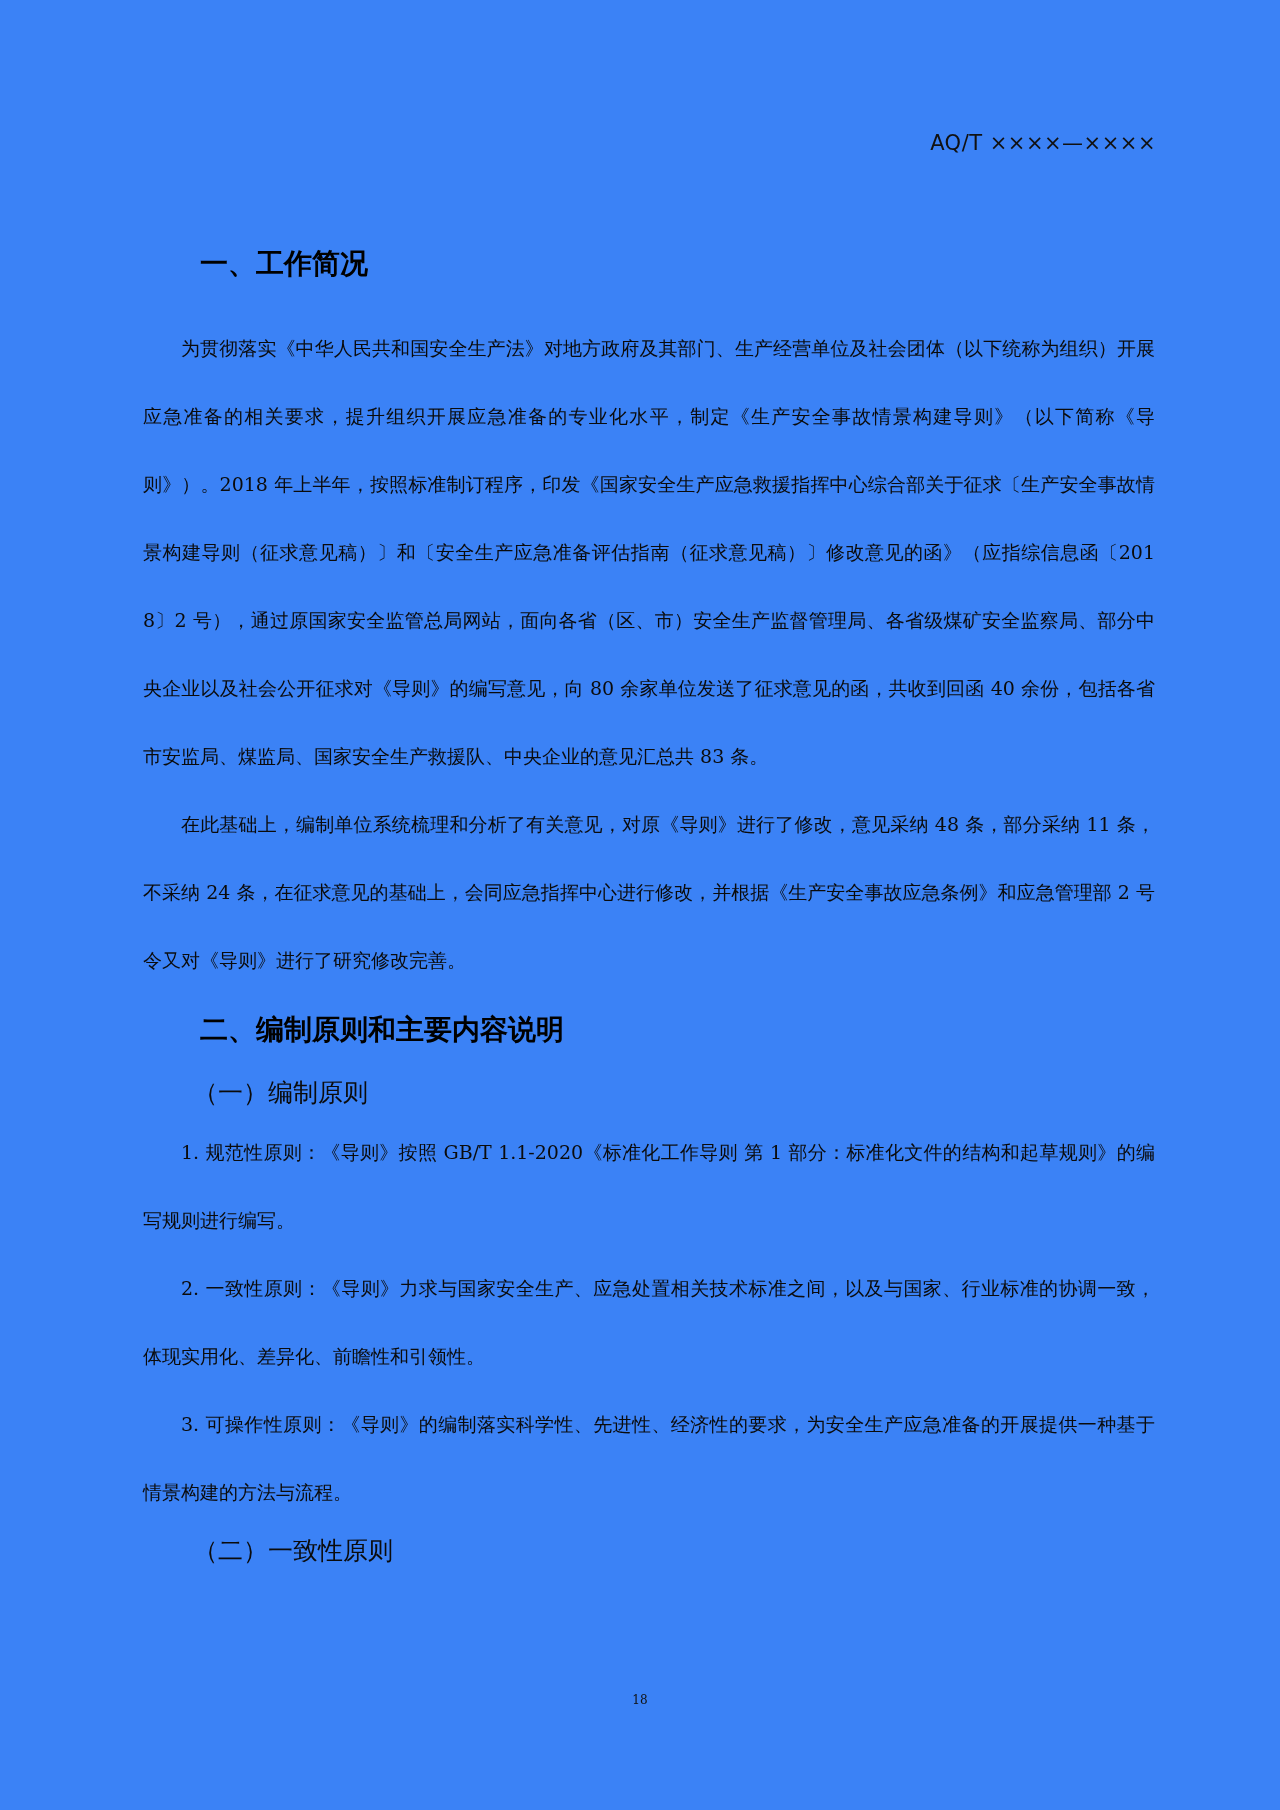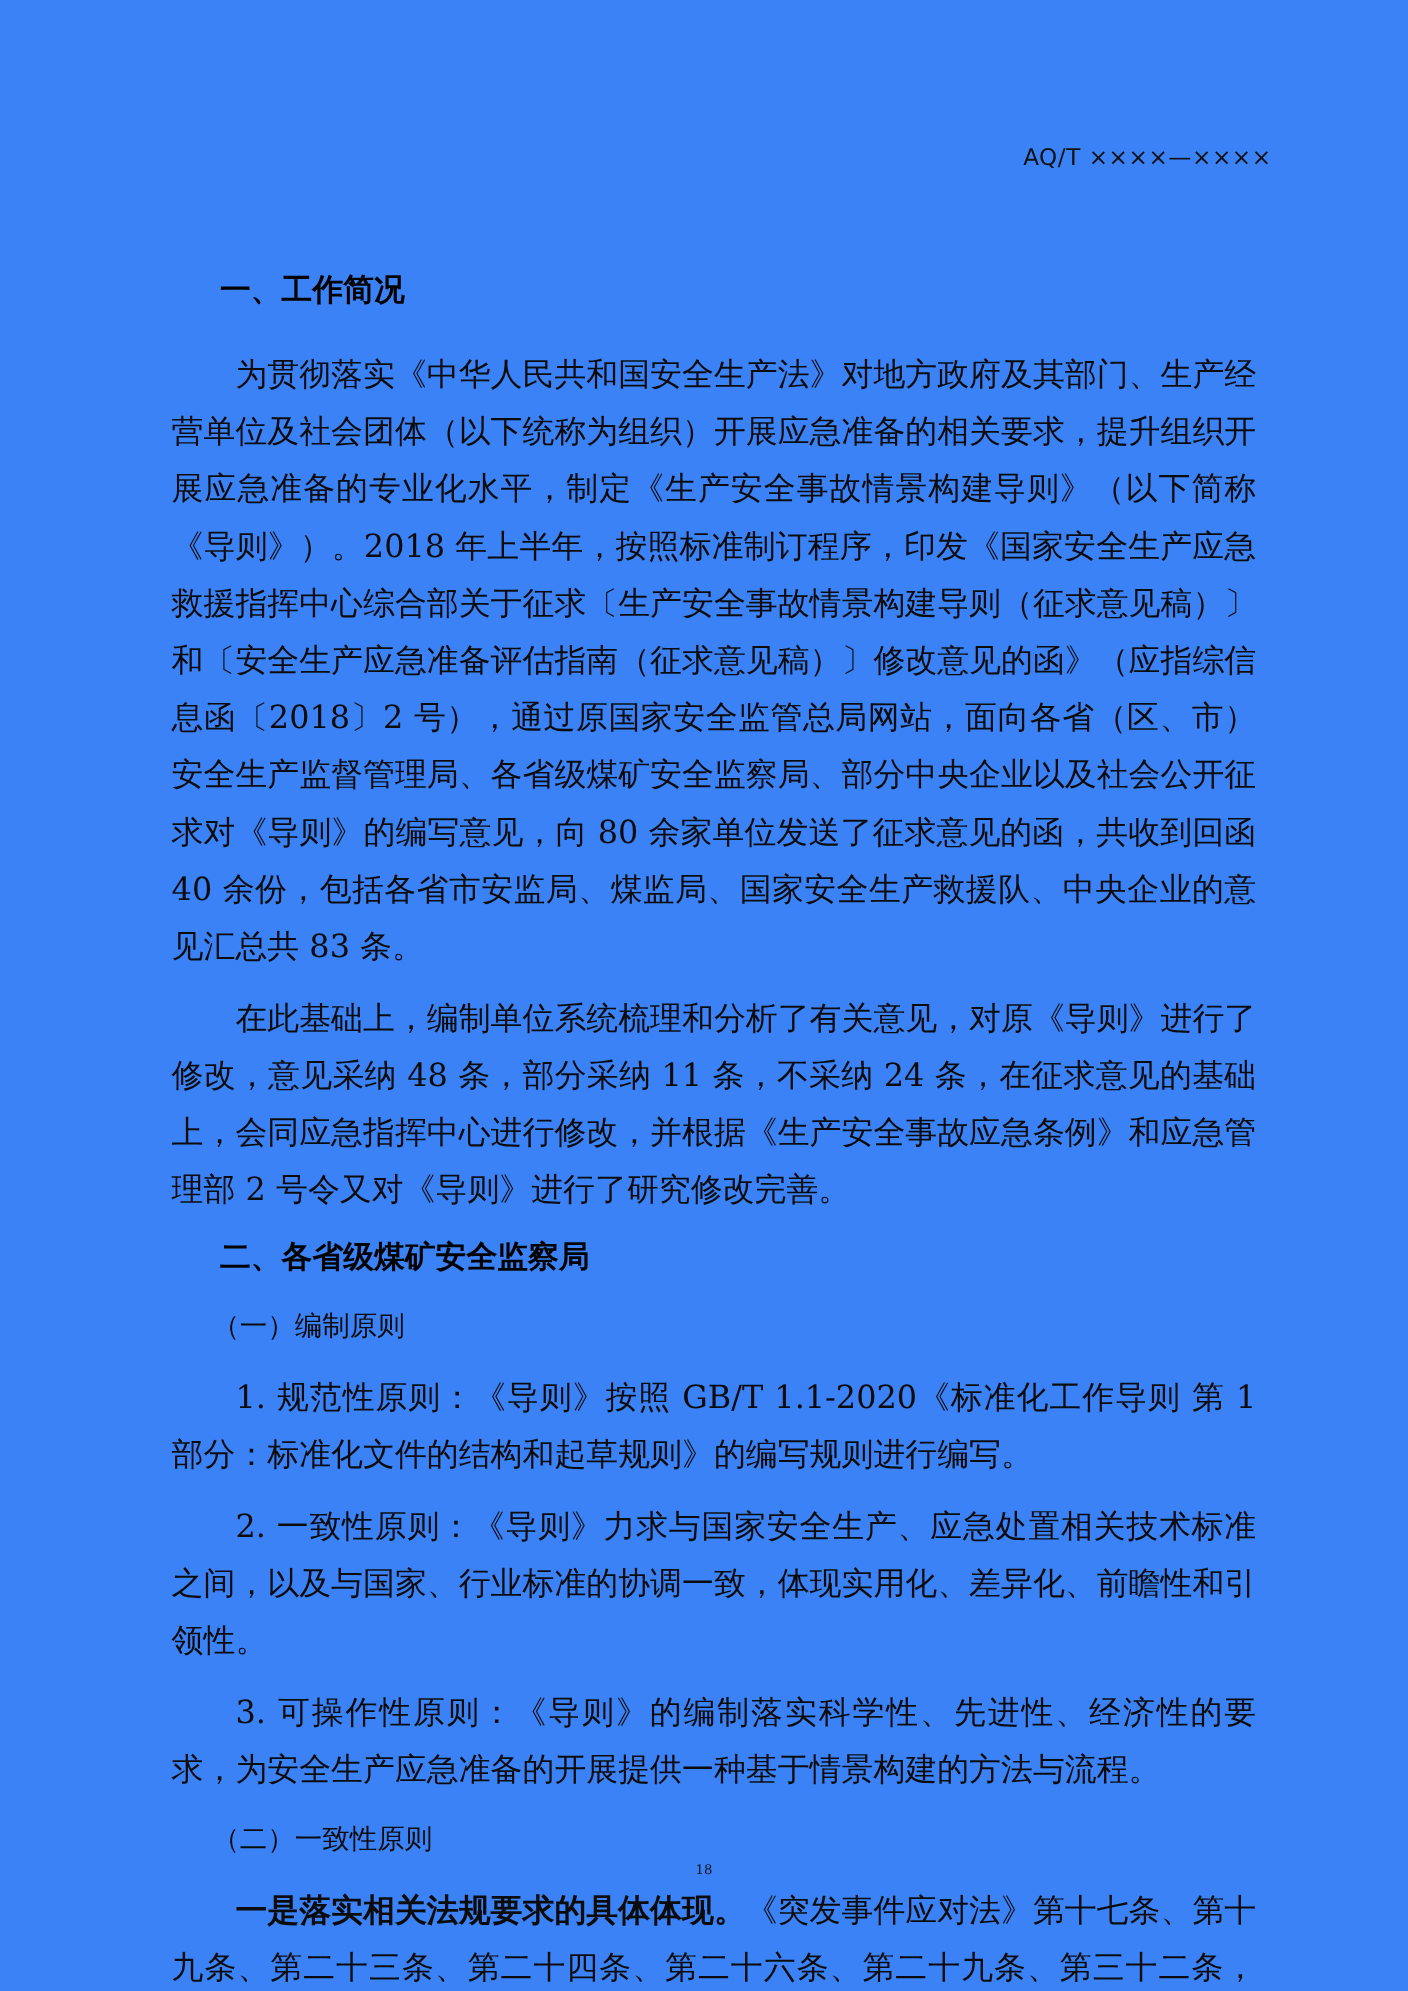--- a/index.html
+++ b/index.html
@@ -45,23 +45,23 @@
   .h2 {
     font-family: "DejaVu Sans", "Liberation Sans", sans-serif;
     font-weight: bold;
     font-size: 28px;
     line-height: 44px;
     color: #000000;
     margin: 14px 0 0 0;
     padding-left: 57px;
   }
   .body-p {
-    font-size: 29px;
-    line-height: 52px;
-    margin: 13px;
+    font-size: 19px;
+    line-height: 68px;
+    margin: 0;
     text-align: justify;
     text-justify: inter-ideograph;
     word-break: break-all;
     text-indent: 2em;
     color: #0b0b0b;
   }
   .sub-p {
     font-size: 25px;
     line-height: 50px;
     margin: 16px 0 0 0;
@@ -89,31 +89,30 @@
   <div class="doc-header">AQ/T ××××—××××</div>
 
   <div class="content">
 
     <div class="h1">一、工作简况</div>
 
     <p class="body-p">为贯彻落实《中华人民共和国安全生产法》对地方政府及其部门、生产经营单位及社会团体（以下统称为组织）开展应急准备的相关要求，提升组织开展应急准备的专业化水平，制定《生产安全事故情景构建导则》（以下简称《导则》）。2018 年上半年，按照标准制订程序，印发《国家安全生产应急救援指挥中心综合部关于征求〔生产安全事故情景构建导则（征求意见稿）〕和〔安全生产应急准备评估指南（征求意见稿）〕修改意见的函》（应指综信息函〔2018〕2 号），通过原国家安全监管总局网站，面向各省（区、市）安全生产监督管理局、各省级煤矿安全监察局、部分中央企业以及社会公开征求对《导则》的编写意见，向 80 余家单位发送了征求意见的函，共收到回函 40 余份，包括各省市安监局、煤监局、国家安全生产救援队、中央企业的意见汇总共 83 条。</p>
 
     <p class="body-p">在此基础上，编制单位系统梳理和分析了有关意见，对原《导则》进行了修改，意见采纳 48 条，部分采纳 11 条，不采纳 24 条，在征求意见的基础上，会同应急指挥中心进行修改，并根据《生产安全事故应急条例》和应急管理部 2 号令又对《导则》进行了研究修改完善。</p>
 
-    <div class="h2">二、各省级煤矿安全监察局</div>
+    <div class="h2">二、编制原则和主要内容说明</div>
 
     <p class="sub-p">（一）编制原则</p>
 
     <p class="body-p">1. 规范性原则：《导则》按照 GB/T 1.1-2020《标准化工作导则 第 1 部分：标准化文件的结构和起草规则》的编写规则进行编写。</p>
 
     <p class="body-p">2. 一致性原则：《导则》力求与国家安全生产、应急处置相关技术标准之间，以及与国家、行业标准的协调一致，体现实用化、差异化、前瞻性和引领性。</p>
 
     <p class="body-p">3. 可操作性原则：《导则》的编制落实科学性、先进性、经济性的要求，为安全生产应急准备的开展提供一种基于情景构建的方法与流程。</p>
 
     <p class="sub-p tight">（二）一致性原则</p>
 
-    <p class="body-p"><span class="lead-bold">一是落实相关法规要求的具体体现。</span><span>《突发事件应对法》第十七条、第十九条、第二十三条、第二十四条、第二十六条、第二十九条、第三十二条，《安全生产法》第十八条、第二十二条、第七十六条均对相关组织开展应急准备（预案体系建设、宣教培训、应急物资储备）提出明确要求，而情景构建是组织开展应急准备的重要支撑手段，有助于组织规</span></p>
 
   </div>
 
   <div class="doc-footer">18</div>
 
 </div>
 
 </body></html>

